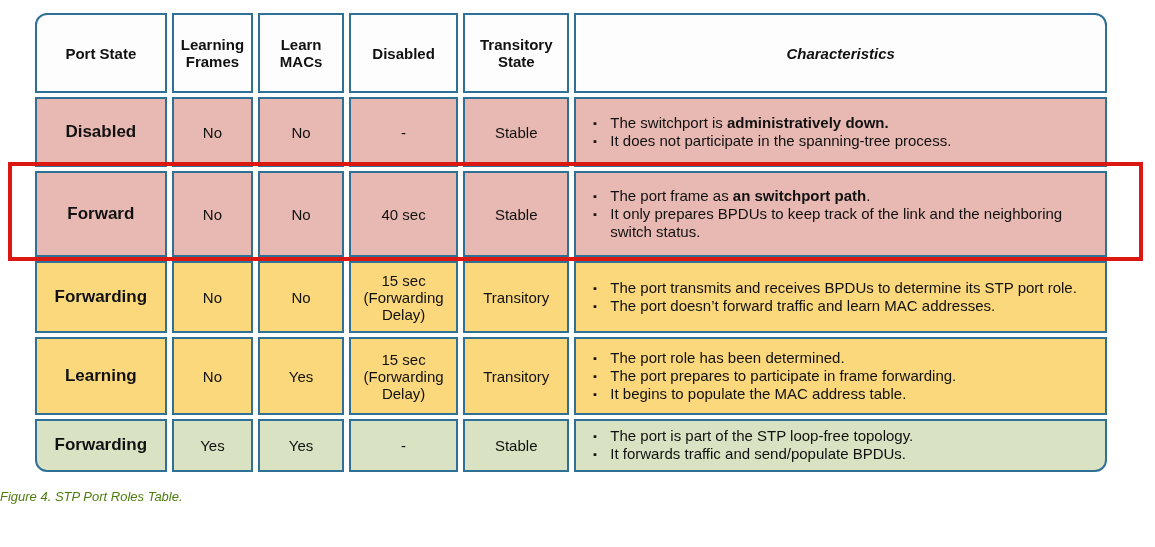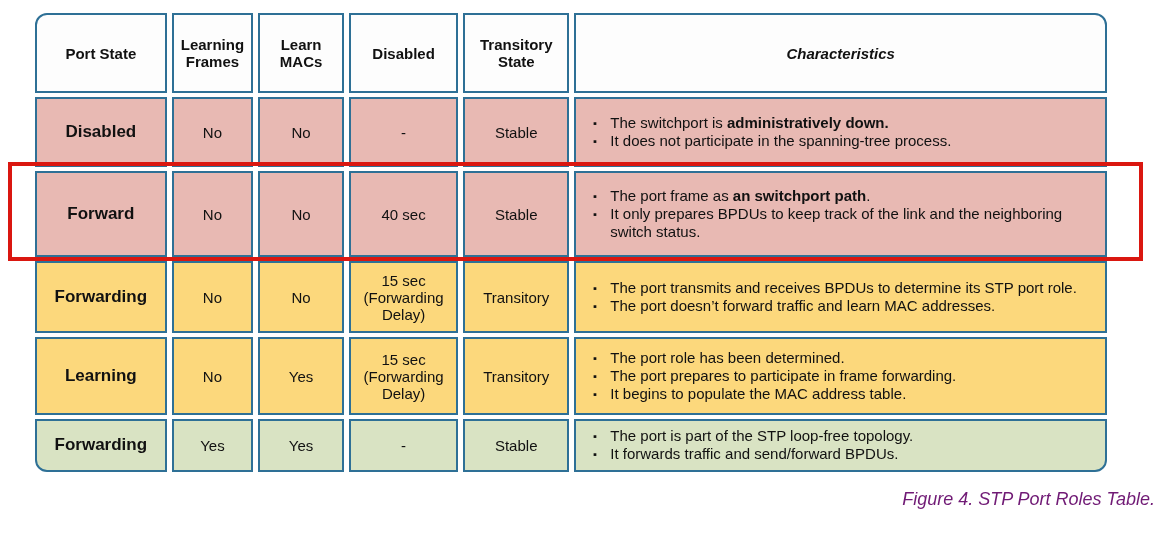--- a/index.html
+++ b/index.html
@@ -64,24 +64,24 @@
   .bold { font-weight: bold; }
   .highlight-box {
     position: absolute;
     border: 4px solid var(--highlight-red, #da1710);
     background: transparent;
     pointer-events: none;
     z-index: 5;
   }
   .caption {
     margin-top: 13px;
-    text-align: right;
+    text-align: left;
     font-style: italic;
-    font-size: 18px;
-    color: #701a75;
+    font-size: 13px;
+    color: #4d7c0f;
   }
 </style>
 </head>
 <body>
 
 <div class="figure-container">
   <table class="stp-table">
     <colgroup>
       <col style="width:129px">
       <col style="width:80px">
@@ -179,21 +179,21 @@
           <td class="plain-cell">Yes</td>
           <td class="plain-cell">-</td>
           <td class="plain-cell">Stable</td>
           <td class="chars-cell">
             <div class="bullet-item">
               <span class="bullet">▪</span>
               <span class="bullet-text"><span>The port is part of the STP loop-free topology.</span></span>
             </div>
             <div class="bullet-item">
               <span class="bullet">▪</span>
-              <span class="bullet-text"><span>It forwards traffic and send/forward BPDUs.</span></span>
+              <span class="bullet-text"><span>It forwards traffic and send/populate BPDUs.</span></span>
             </div>
           </td>
         </tr>
       </tbody>
   </table>
 
   <div class="highlight-box" style="left: 8px; top: 162px; width: 1127px; height: 91px;"></div>
 
   <div class="caption">Figure 4. STP Port Roles Table.</div>
 </div>

